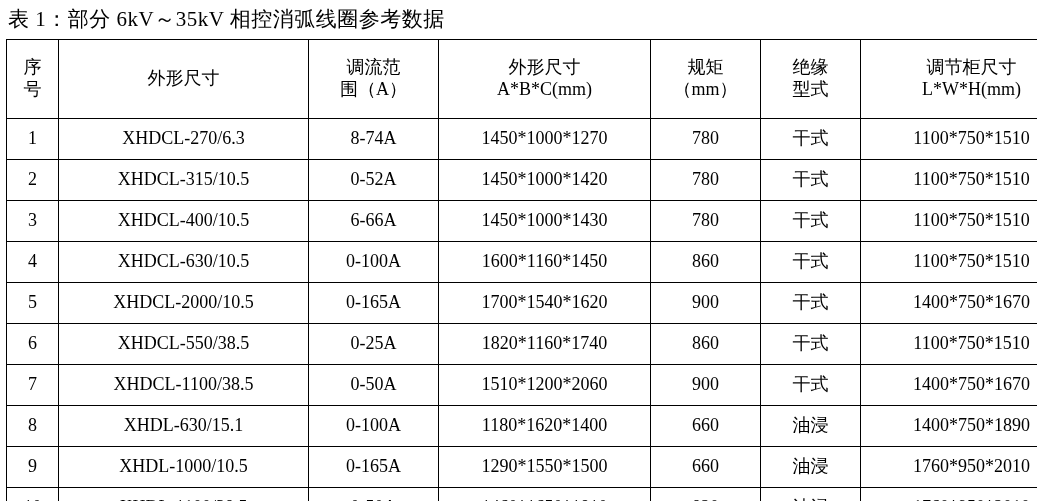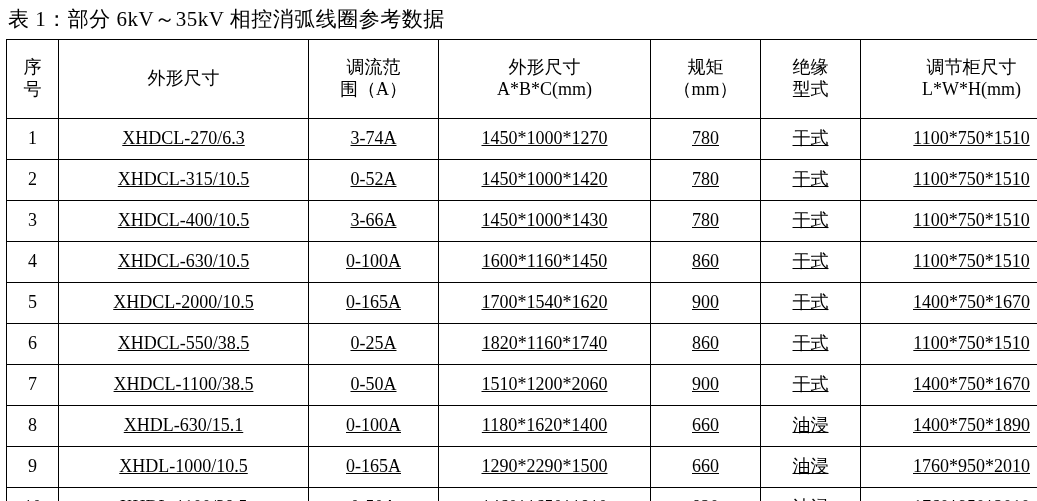--- a/index.html
+++ b/index.html
@@ -56,21 +56,20 @@
   col.c0 { width: 52px; }
   col.c1 { width: 250px; }
   col.c2 { width: 130px; }
   col.c3 { width: 212px; }
   col.c4 { width: 110px; }
   col.c5 { width: 100px; }
   col.c6 { width: 222px; }
   td.num { font-size: 18px; }
   td.model, td.range, td.dims, td.gauge, td.ins, td.cab {
     font-size: 18px;
-    text-decoration: underline;
   }
 </style>
 </head>
 <body>
 
 <div class="page">
   <div class="caption">表 1：部分 6kV～35kV 相控消弧线圈参考数据</div>
   <table class="data-table">
     <colgroup>
       <col class="c0">
@@ -109,39 +108,39 @@
         <th>
           <span class="hdr-line">调节柜尺寸</span>
           <span class="hdr-line">L*W*H(mm)</span>
         </th>
       </tr>
     </thead>
     <tbody>
       <tr>
         <td class="num">1</td>
         <td class="model">XHDCL-270/6.3</td>
-        <td class="range">3-74A</td>
+        <td class="range">8-74A</td>
         <td class="dims">1450*1000*1270</td>
         <td class="gauge">780</td>
         <td class="ins">干式</td>
         <td class="cab">1100*750*1510</td>
       </tr>
       <tr>
         <td class="num">2</td>
         <td class="model">XHDCL-315/10.5</td>
         <td class="range">0-52A</td>
         <td class="dims">1450*1000*1420</td>
         <td class="gauge">780</td>
         <td class="ins">干式</td>
         <td class="cab">1100*750*1510</td>
       </tr>
       <tr>
         <td class="num">3</td>
         <td class="model">XHDCL-400/10.5</td>
-        <td class="range">3-66A</td>
+        <td class="range">6-66A</td>
         <td class="dims">1450*1000*1430</td>
         <td class="gauge">780</td>
         <td class="ins">干式</td>
         <td class="cab">1100*750*1510</td>
       </tr>
       <tr>
         <td class="num">4</td>
         <td class="model">XHDCL-630/10.5</td>
         <td class="range">0-100A</td>
         <td class="dims">1600*1160*1450</td>
@@ -182,21 +181,21 @@
         <td class="range">0-100A</td>
         <td class="dims">1180*1620*1400</td>
         <td class="gauge">660</td>
         <td class="ins">油浸</td>
         <td class="cab">1400*750*1890</td>
       </tr>
       <tr>
         <td class="num">9</td>
         <td class="model">XHDL-1000/10.5</td>
         <td class="range">0-165A</td>
-        <td class="dims">1290*2290*1500</td>
+        <td class="dims">1290*1550*1500</td>
         <td class="gauge">660</td>
         <td class="ins">油浸</td>
         <td class="cab">1760*950*2010</td>
       </tr>
       <tr>
         <td class="num">10</td>
         <td class="model">XHDL-1100/38.5</td>
         <td class="range">0-50A</td>
         <td class="dims">1460*1650*1810</td>
         <td class="gauge">820</td>

